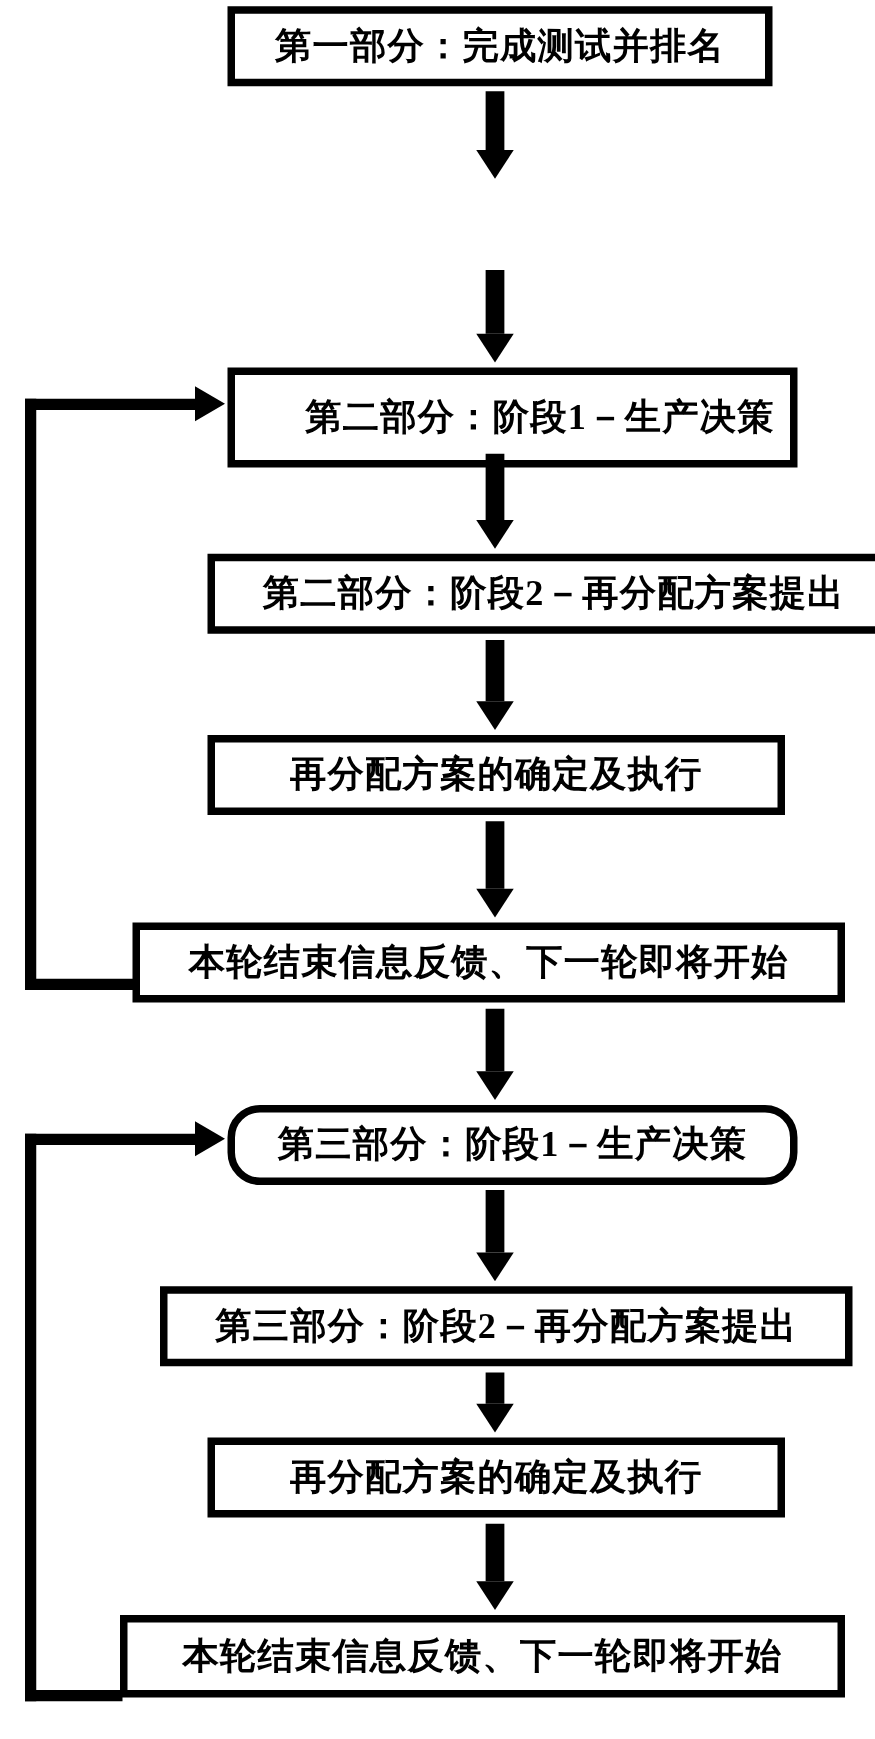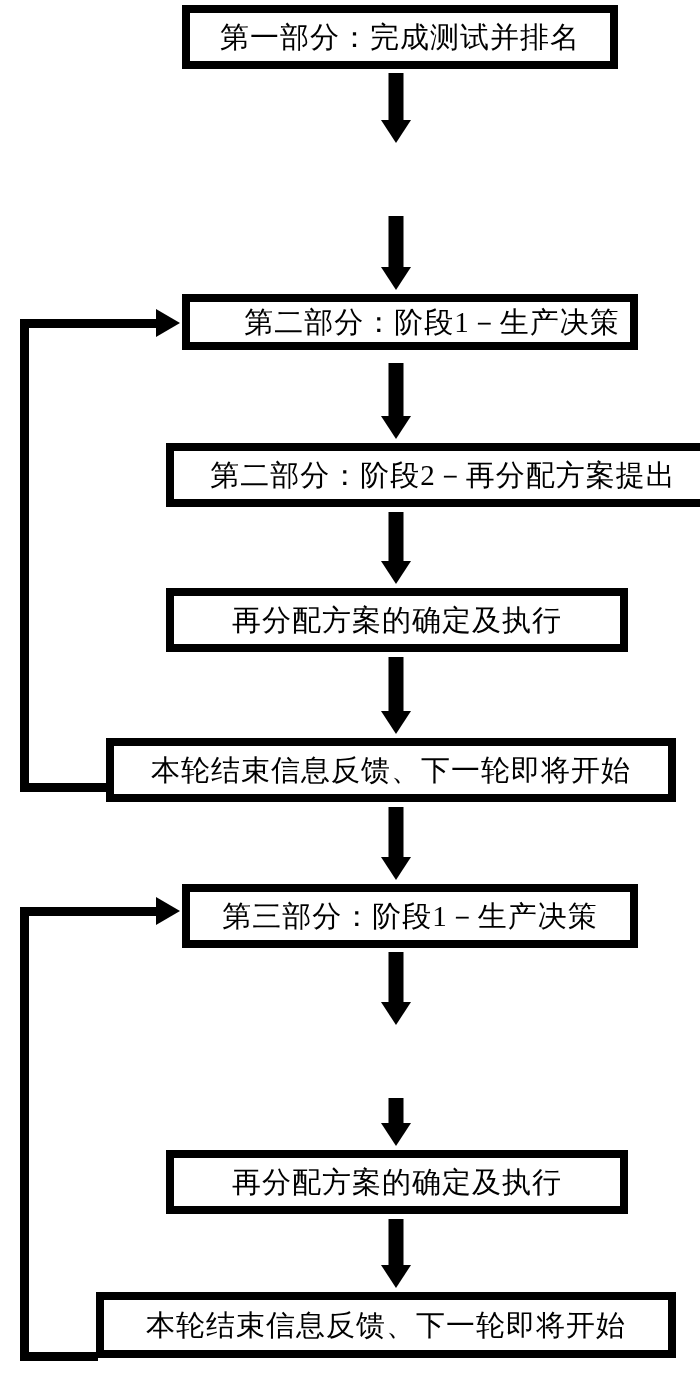--- a/index.html
+++ b/index.html
@@ -13,30 +13,30 @@
   #flowchart {
     position: relative;
     width: 700px;
     height: 1391px;
     background: #ffffff;
     overflow: hidden;
   }
   .node {
     position: absolute;
     box-sizing: border-box;
-    border: 8px solid #000000;
+    border: 6px solid #000000;
     background: #ffffff;
     display: flex;
     align-items: center;
     justify-content: center;
     color: #000000;
     line-height: 1;
     white-space: nowrap;
     letter-spacing: 1px;
-    font-weight: 400;
+    font-weight: 700;
   }
   .node-label {
     display: inline-block;
     font-size: 29px;
   }
   
   .block-arrow {
     position: absolute;
   }
   .block-arrow .stem {
@@ -78,40 +78,43 @@
 </head>
 <body>
 
 <div id="flowchart">
 
   <div class="node" style="left:182px; top:5px; width:436px; height:64px;">
     <span class="node-label">第一部分：完成测试并排名</span>
   </div>
 
 
-  <div class="node" style="left:182px; top:294px; width:456px; height:56px;padding-left:44px;">
+  <div class="node" style="left:182px; top:294px; width:456px; height:80px;padding-left:44px;">
     <span class="node-label">第二部分：阶段1－生产决策</span>
   </div>
 
   <div class="node" style="left:128px; top:443px; width:554px; height:64px;margin-left:38px;">
     <span class="node-label">第二部分：阶段2－再分配方案提出</span>
   </div>
 
   <div class="node" style="left:166px; top:588px; width:462px; height:64px;">
     <span class="node-label">再分配方案的确定及执行</span>
   </div>
 
   <div class="node" style="left:106px; top:738px; width:570px; height:64px;">
     <span class="node-label">本轮结束信息反馈、下一轮即将开始</span>
   </div>
 
-  <div class="node" style="left:182px; top:884px; width:456px; height:64px;">
+  <div class="node" style="left:182px; top:884px; width:456px; height:64px;border-radius:26px;">
     <span class="node-label">第三部分：阶段1－生产决策</span>
   </div>
 
+  <div class="node" style="left:128px; top:1029px; width:554px; height:64px;">
+    <span class="node-label">第三部分：阶段2－再分配方案提出</span>
+  </div>
 
   <div class="node" style="left:166px; top:1150px; width:462px; height:64px;">
     <span class="node-label">再分配方案的确定及执行</span>
   </div>
 
   <div class="node" style="left:96px; top:1292px; width:580px; height:66px;">
     <span class="node-label">本轮结束信息反馈、下一轮即将开始</span>
   </div>
 
   <div class="block-arrow" style="left:381px; top:73px; width:30px; height:70px;">

